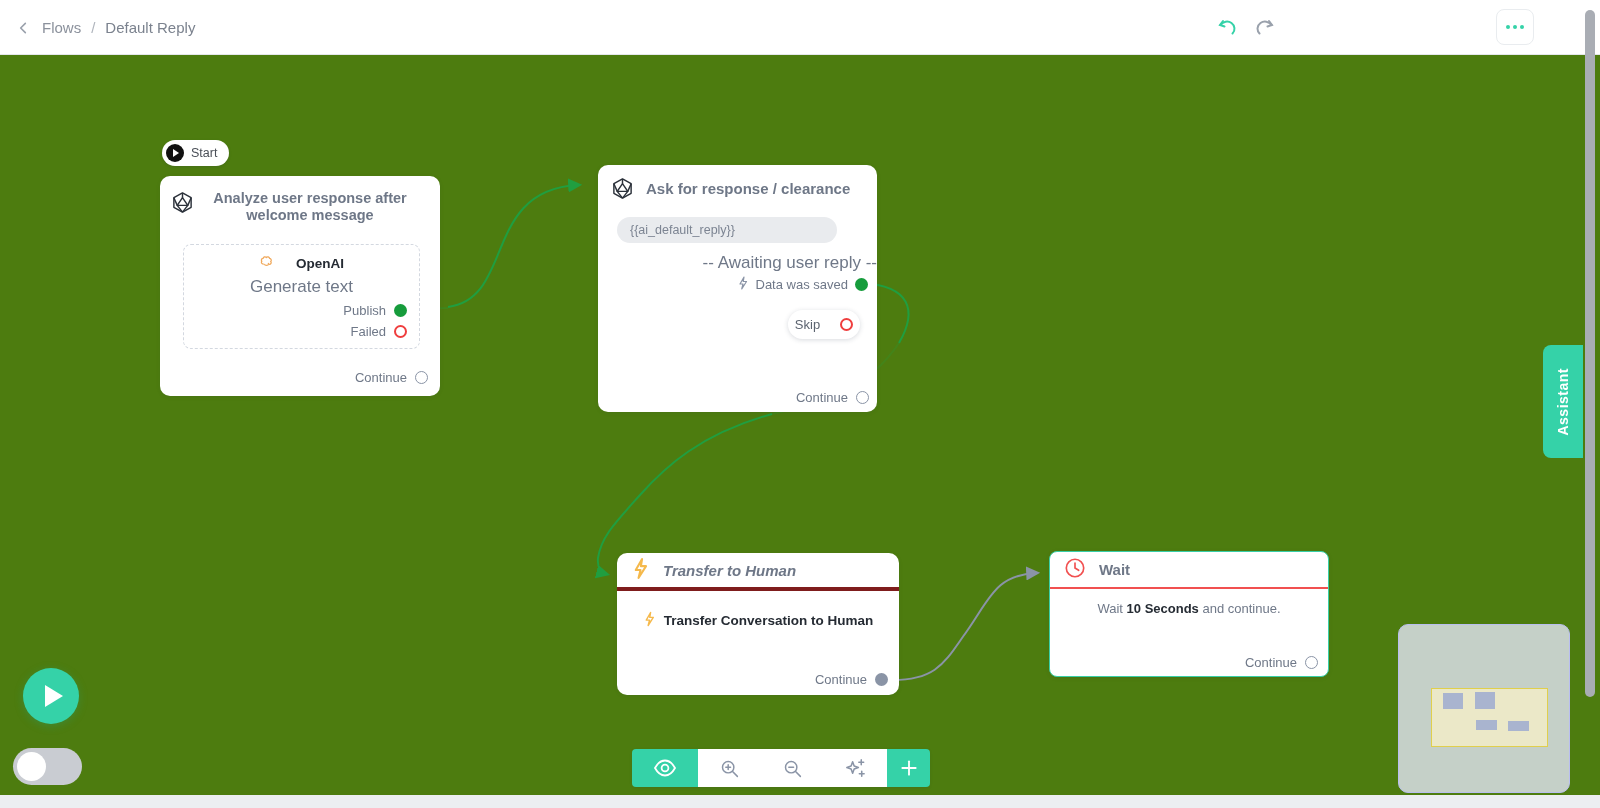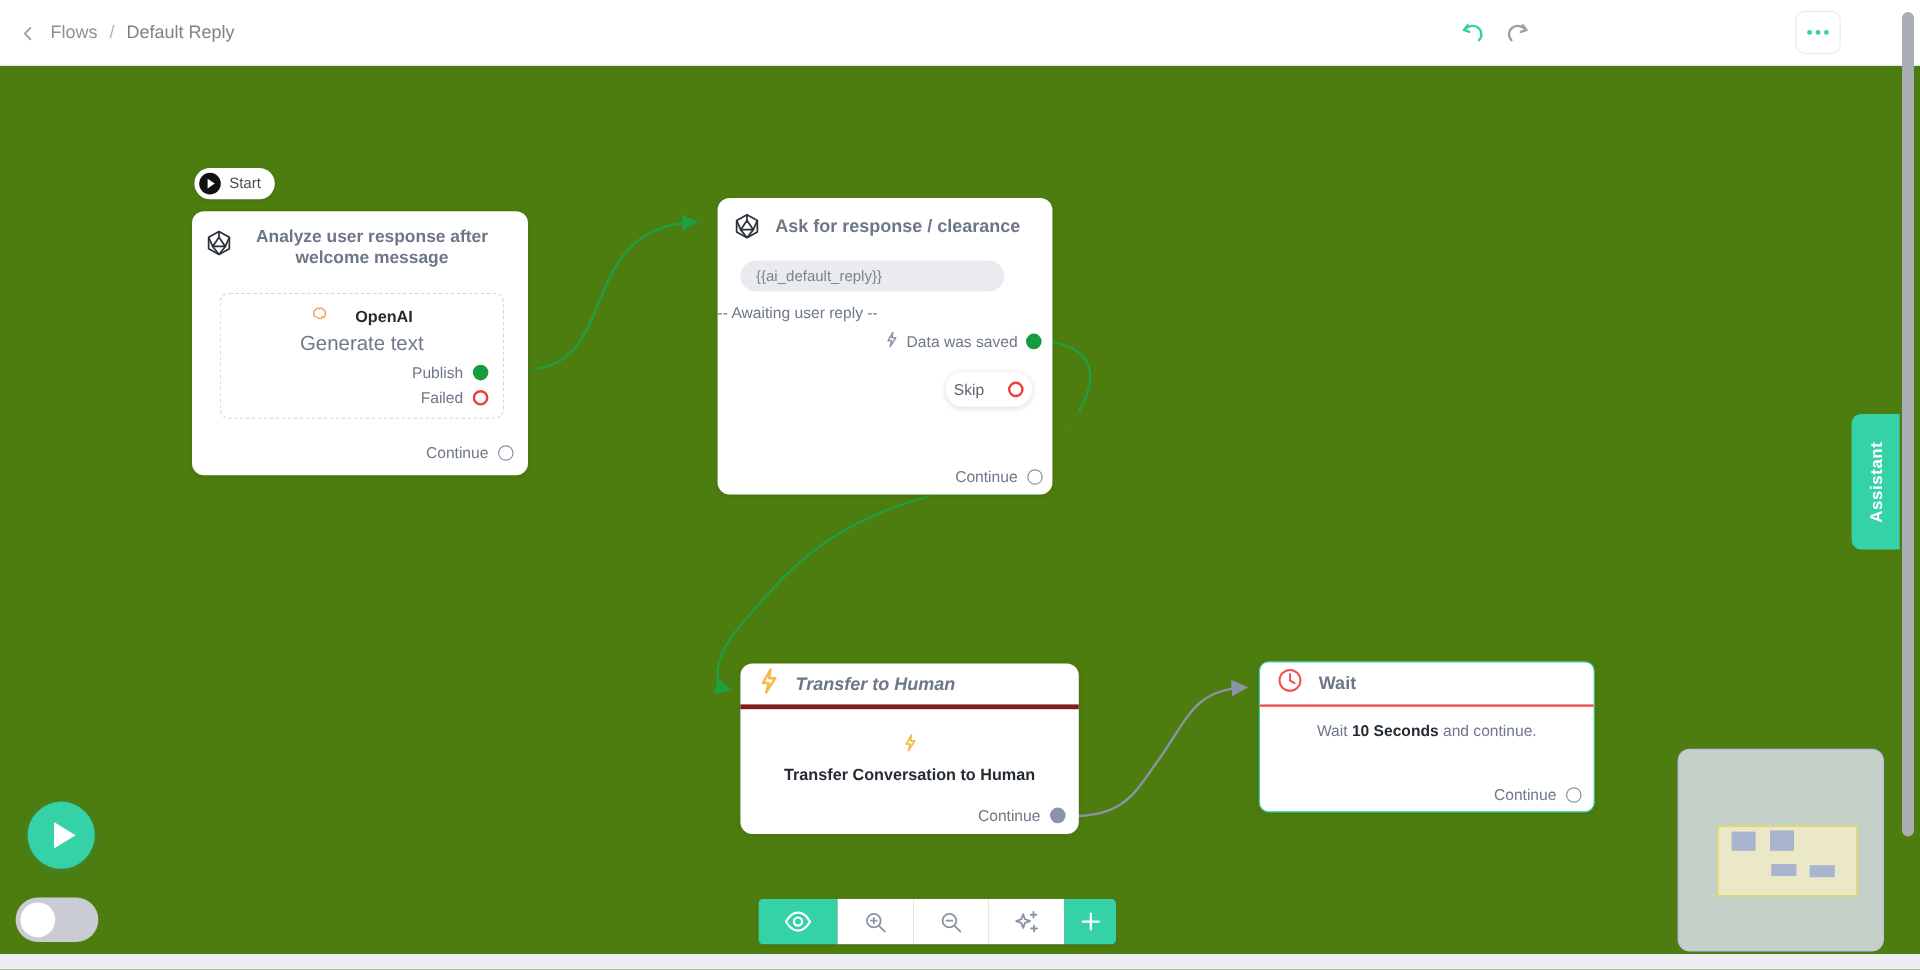--- a/index.html
+++ b/index.html
@@ -46,30 +46,30 @@
   .ai-box { position:absolute; left:23px; top:68px; width:237px; height:105px; border:1px dashed #d3d8e0; border-radius:8px; }
   .ai-head { display:flex; align-items:center; justify-content:center; gap:22px; margin-top:9px; font-size:13.5px; font-weight:bold; color:#252b33; }
   .ai-sub { text-align:center; font-size:17px; color:#6f7888; margin-top:5px; }
   .port-row { display:flex; align-items:center; justify-content:flex-end; gap:8px; padding-right:12px; font-size:13px; color:#6f7888; margin-top:6px; }
 
   
   .node-ask { left:598px; top:123px; width:279px; height:247px; }
   .node-ask .icon-ico { position:absolute; left:13px; top:12px; }
   .node-ask .node-title { margin:15px 16px 0 48px; font-size:15px; }
   .msg-pill { position:absolute; left:19px; top:52px; width:220px; height:26px; background:#e9ebee; border-radius:13px; font-size:12.5px; color:#7c8492; line-height:26px; padding-left:13px; }
-  .awaiting { position:absolute; left:0; top:88px; width:100%; text-align:left; font-size:13px; color:#6f7888; }
+  .awaiting { position:absolute; left:0; top:88px; width:100%; text-align:right; font-size:17px; color:#6f7888; }
   .saved-row { position:absolute; right:9px; top:111px; display:flex; align-items:center; gap:7px; font-size:13px; color:#6f7888; }
   .skip-pill { position:absolute; right:17px; top:145px; width:72px; height:29px; background:#fff; border-radius:15px; box-shadow:0 1px 5px rgba(40,50,70,.18); display:flex; align-items:center; justify-content:center; gap:20px; font-size:13px; color:#5c6470; cursor:pointer; }
 
   
   .node-transfer { left:617px; top:511px; width:282px; height:142px; }
   .node-head { height:38px; display:flex; align-items:center; padding:0 14px; }
   .node-head .node-title { font-size:15px; margin-left:13px; }
   .node-transfer .node-head { border-bottom:4px solid #7f1d1d;font-style:italic; }
-  .transfer-body { display:flex; align-items:center; justify-content:center; gap:8px; margin-top:20px; font-size:13.5px; font-weight:bold; color:#252b33;flex-direction:column; }
+  .transfer-body { display:flex; align-items:center; justify-content:center; gap:8px; margin-top:20px; font-size:13.5px; font-weight:bold; color:#252b33; }
 
   
   .node-wait { left:1049px; top:509px; width:280px; height:126px; border:1.5px solid #38cfa7; border-radius:8px; }
   .node-wait .node-head { border-bottom:2px solid #f15050; height:37px; }
   .wait-body { text-align:center; margin-top:12px; font-size:13px; color:#6f7888; }
   .wait-body b { color:#252b33; }
 
   
   .assistant-tab { position:absolute; left:1543px; top:345px; width:40px; height:113px; background:#35d2a8; border-radius:8px 0 0 8px; display:flex; align-items:center; justify-content:center; z-index:4; cursor:pointer; }
   .assistant-tab span { writing-mode:vertical-rl; transform:rotate(180deg); color:#fff; font-size:14px; font-weight:bold; letter-spacing:.5px; }

